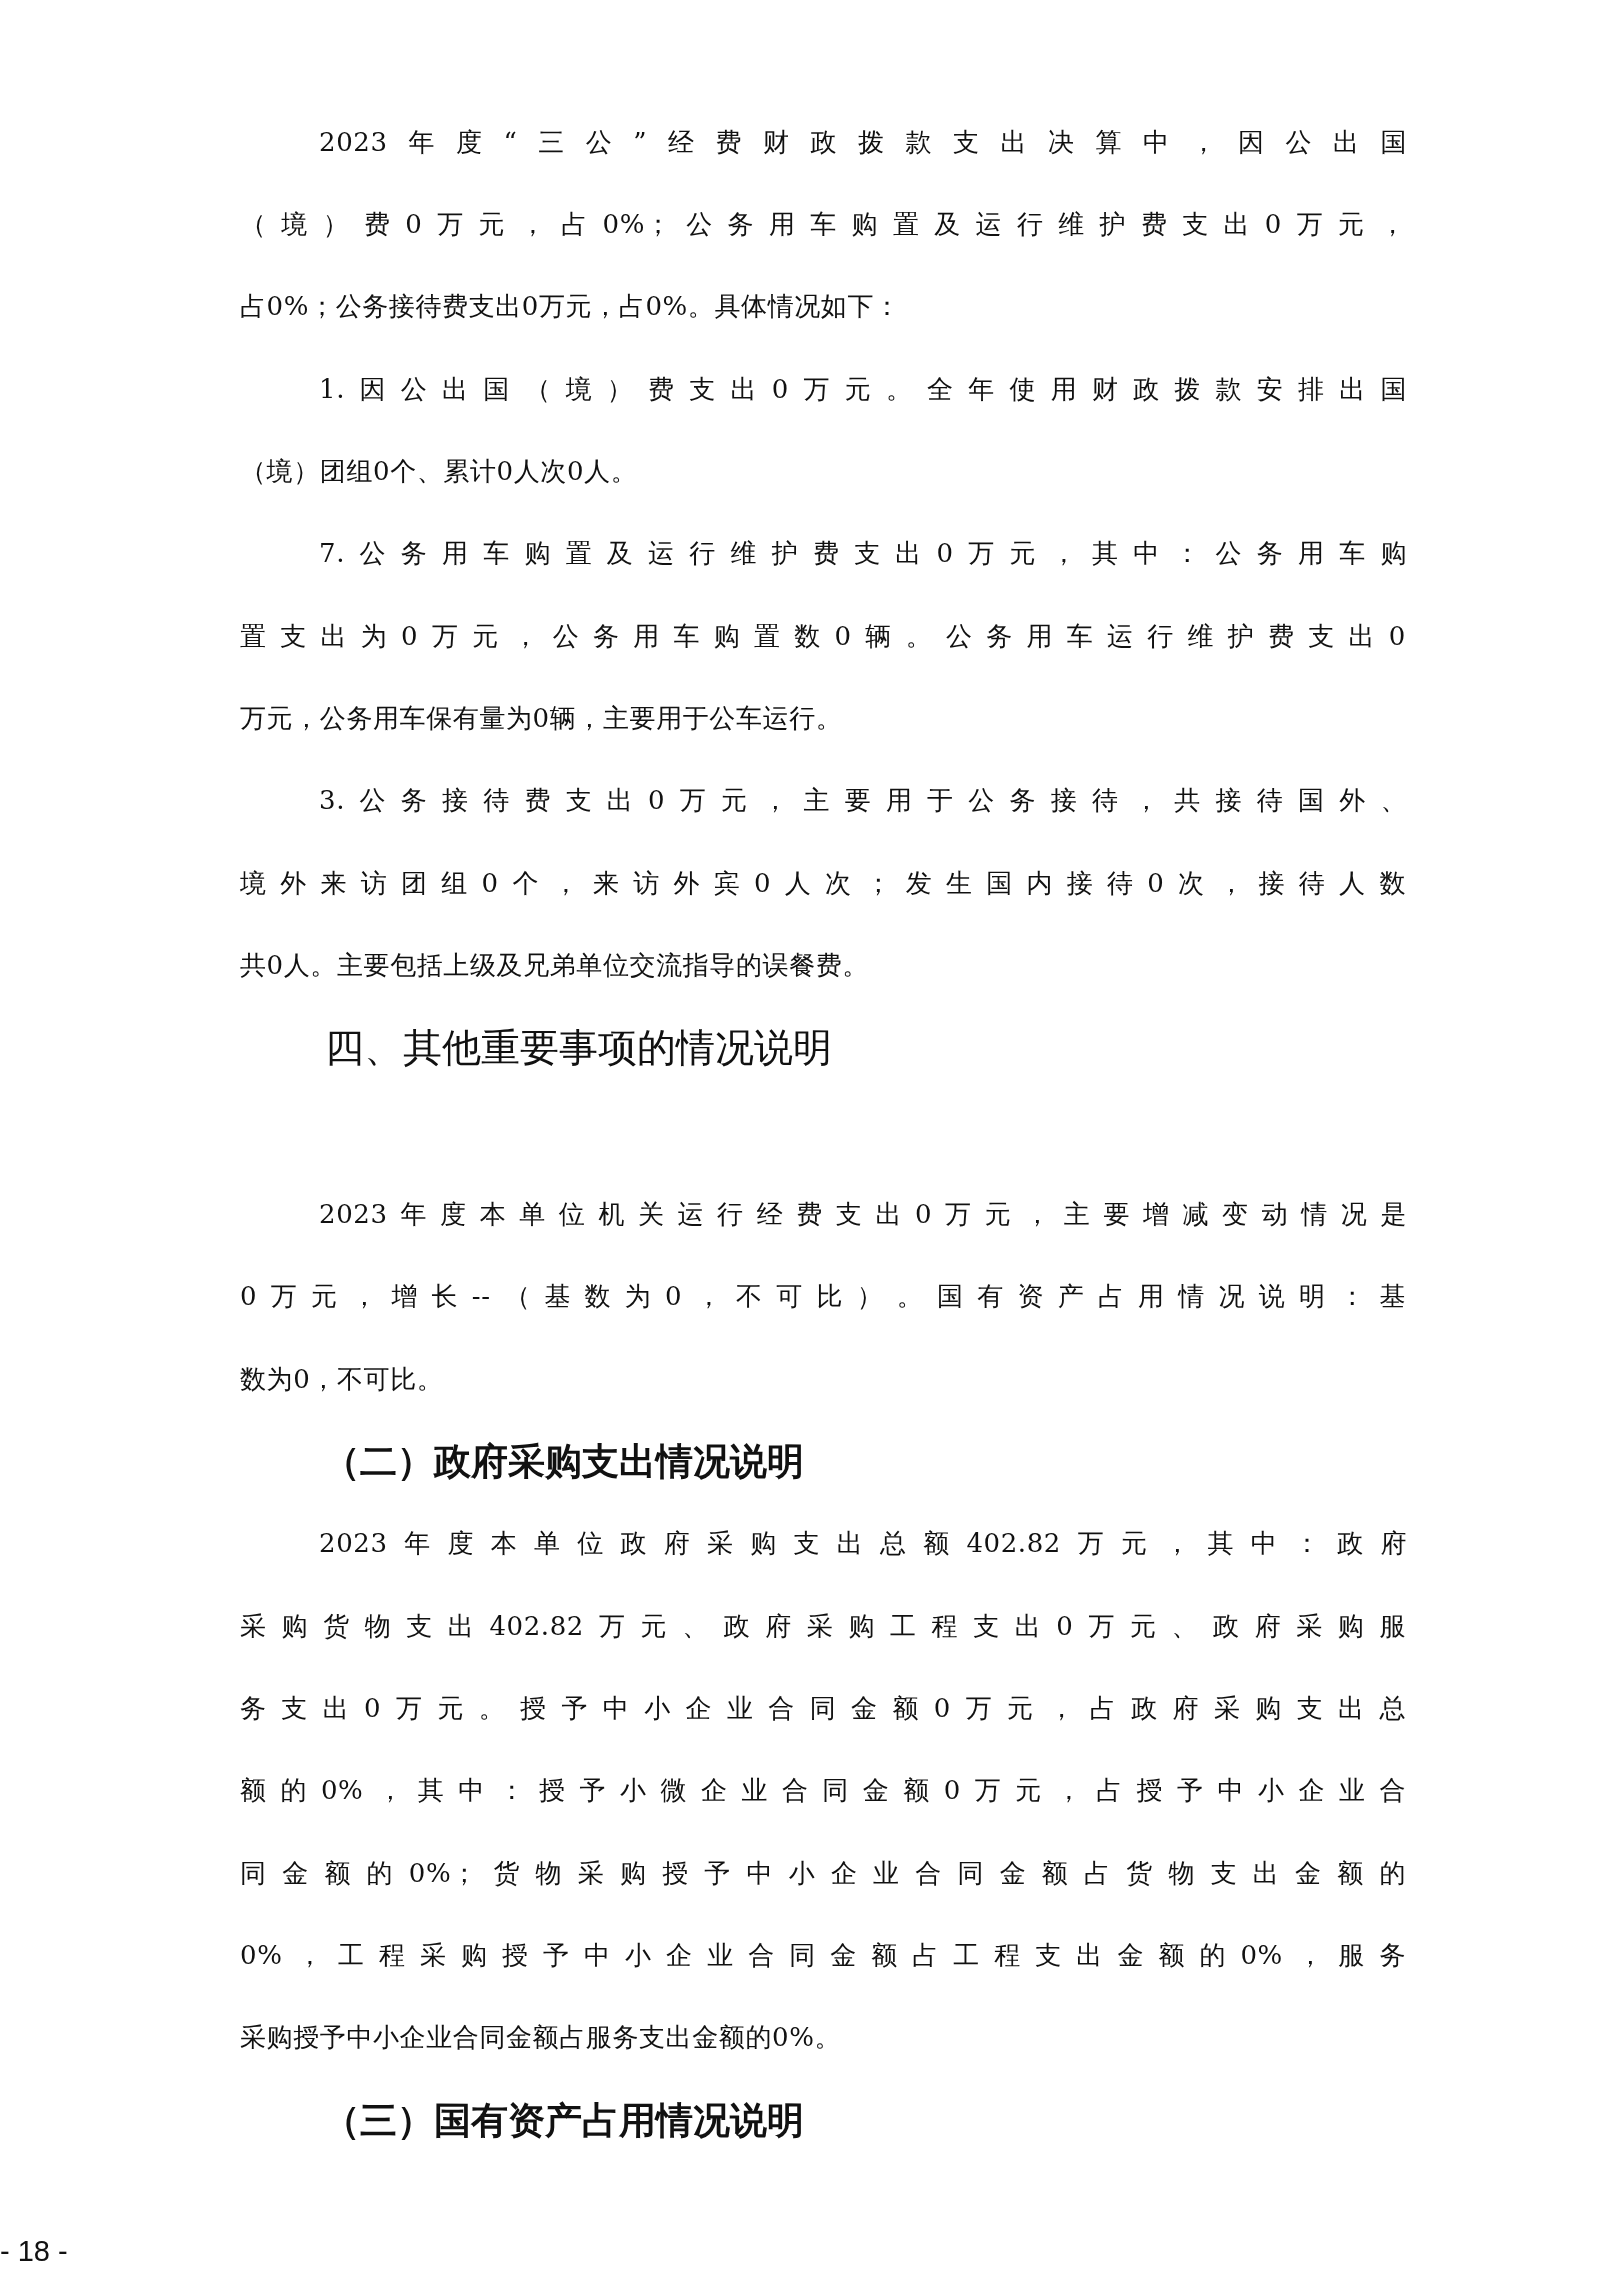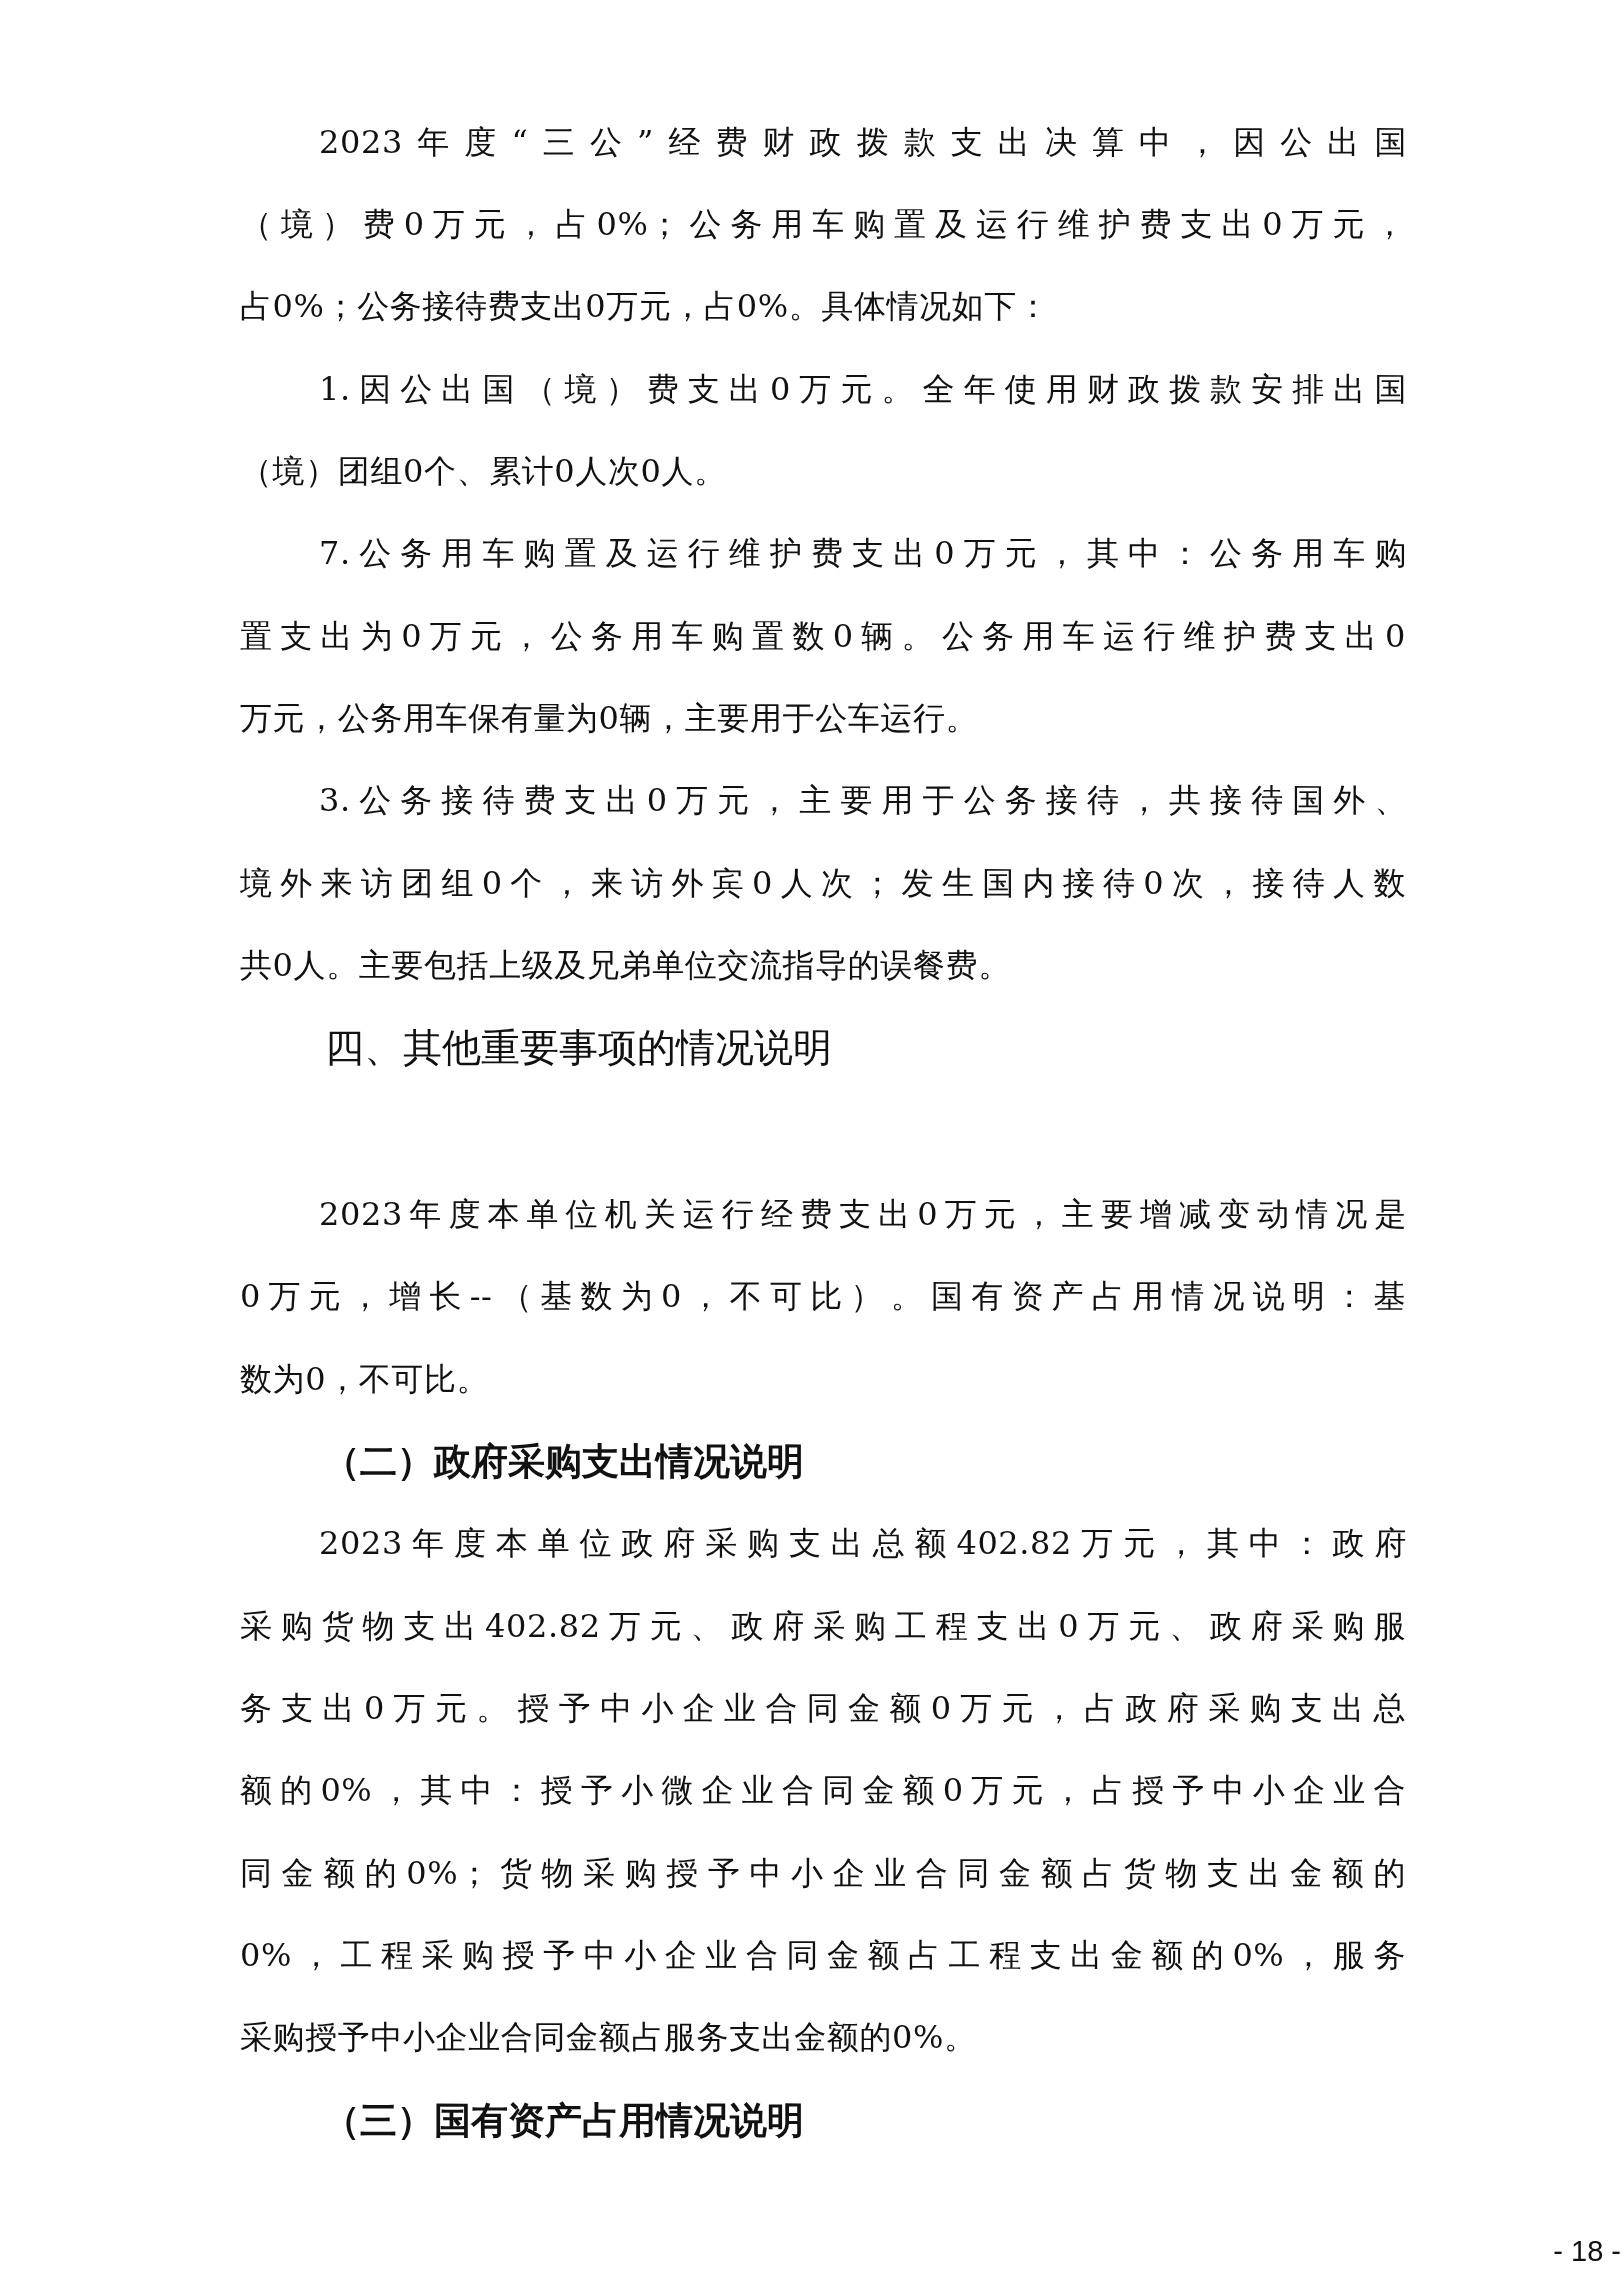--- a/index.html
+++ b/index.html
@@ -1,27 +1,27 @@
 <!DOCTYPE html>
 <html><head>
   <meta charset="utf-8">
   <style>
     html, body { margin: 0; padding: 0; background: #ffffff; }
     body { width: 1621px; height: 2293px; position: relative; overflow: hidden;
            font-family: "DejaVu Serif", "Liberation Serif", serif; color: #111; }
     .page { position: absolute; left: 0; top: 0; width: 1621px; height: 2293px; }
-    .line { position: absolute; left: 240px; width: 1166px; font-size: 32px; line-height: 49px;
+    .line { position: absolute; left: 240px; width: 1166px; font-size: 26px; line-height: 49px;
             white-space: nowrap; letter-spacing: 0.6px; text-align: justify; text-align-last: justify; }
     .line.last { text-align-last: left; }
     .line.indent { left: 319px; width: 1088px; }
     .h1 { position: absolute; left: 325px; font-size: 39px; line-height: 49px; font-weight: normal;
           font-family: "DejaVu Sans", "Liberation Sans", sans-serif; white-space: nowrap; }
     .h2 { position: absolute; left: 323px; font-size: 37px; line-height: 49px; font-weight: bold;
           font-family: "DejaVu Sans", "Liberation Sans", sans-serif; white-space: nowrap; }
-    .page-number { position: absolute; left: 0; width: 1621px; top: 2235px; text-align: right;
+    .page-number { position: absolute; left: 0; width: 1621px; top: 2235px; text-align: left;
                    font-size: 29px; font-family: "Liberation Sans", "DejaVu Sans", sans-serif; }
   </style>
 </head>
 <body>
 
 <div class="page">
 
   <div>
     <div class="line indent" style="top:118px">2023年度“三公”经费财政拨款支出决算中，因公出国</div>
     <div class="line" style="top:200px">（境）费0万元，占0%；公务用车购置及运行维护费支出0万元，</div>

